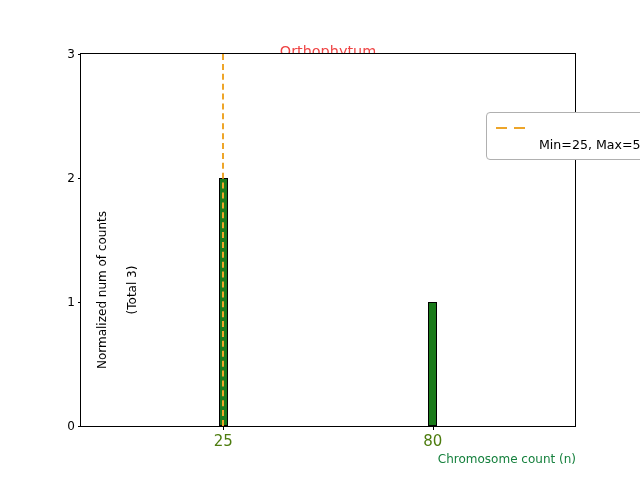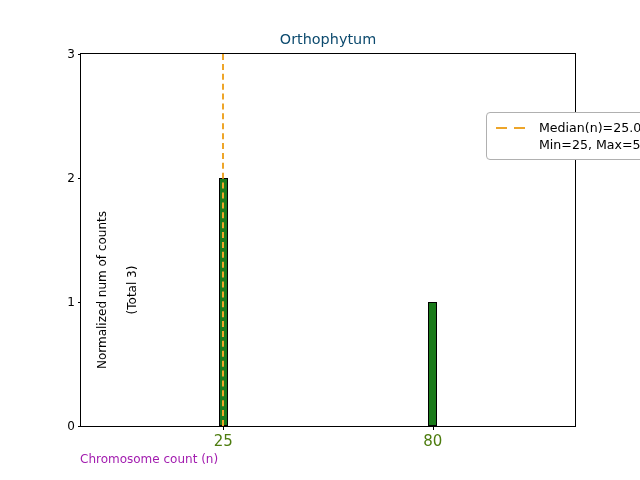--- a/index.html
+++ b/index.html
@@ -16,25 +16,25 @@
   #figure {
     position: relative;
     width: 640px;
     height: 480px;
     background: #ffffff;
   }
   
   #chart-title {
     position: absolute;
     left: 80px;
-    top: 30px;
+    top: 42px;
     width: 496px;
     text-align: center;
     font-size: 14.4px;
-    color: #0c4a6e;
+    color: #ef4444;
     line-height: 18px;
     white-space: nowrap;
   }
   
   #plot-area {
     position: absolute;
     left: 80px;
     top: 53px;
     width: 496px;
     height: 374px;
@@ -96,23 +96,23 @@
     color: #4d7c0f;
     white-space: nowrap;
     text-align: right;
   }
   
   #xlabel {
     position: absolute;
     left: 80px;
     top: 452px;
     width: 496px;
-    text-align: left;
+    text-align: right;
     font-size: 12px;
-    color: #a21caf;
+    color: #15803d;
     white-space: nowrap;
   }
   #ylabel {
     position: absolute;
     left: -158px;
     top: 206px;
     width: 374px;
     transform: rotate(-90deg);
     transform-origin: center center;
     text-align: center;
@@ -203,21 +203,21 @@
       <div id="median-line" style="left:28.81%; margin-left:-1.2px;"></div>
     </div>
 
     <div id="legend">
       <div class="legend-row">
         <span class="legend-swatch">
           <span class="dash d1"></span>
             <span class="dash d2"></span>
         </span>
         <span class="legend-text">
-          <span>Median(n)=25.0</span><br>
+          <br>
           <span>Min=25, Max=50</span>
         </span>
       </div>
     </div>
 
     <div id="ylabel">
       <span>Normalized num of counts</span><br>
       <span>(Total 3)</span>
     </div>
 

